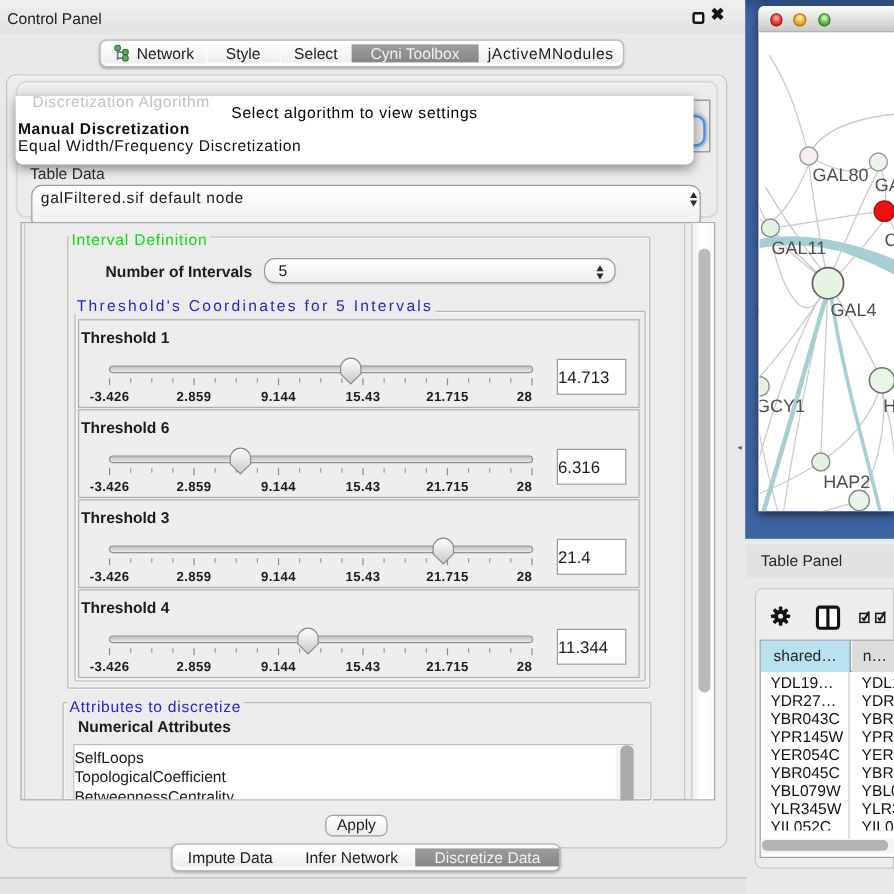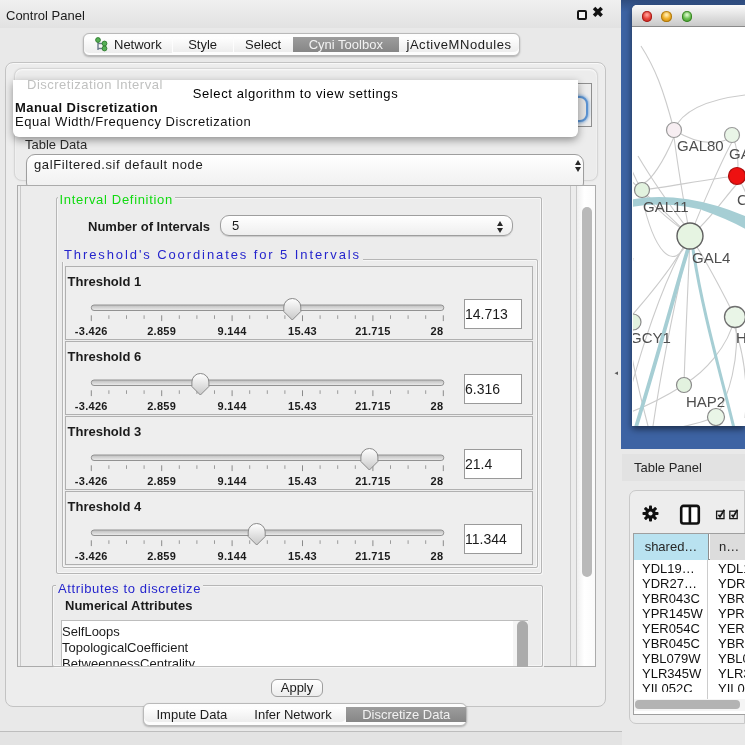--- a/index.html
+++ b/index.html
@@ -468,13 +468,13 @@
   </div>
   <div class="abs" id="coldiv"></div>
   <div class="abs" id="hsb"></div>
   <div class="abs" id="hsb-thumb"></div>
 
   <div class="abs" id="popup">
     <div class="hint">Select algorithm to view settings</div>
     <div class="it1">Manual Discretization</div>
     <div class="it2">Equal Width/Frequency Discretization</div>
   </div>
-  <div class="abs" id="dalabel">Discretization Interval</div>
+  <div class="abs" id="dalabel">Discretization Algorithm</div>
 
 </body></html>

